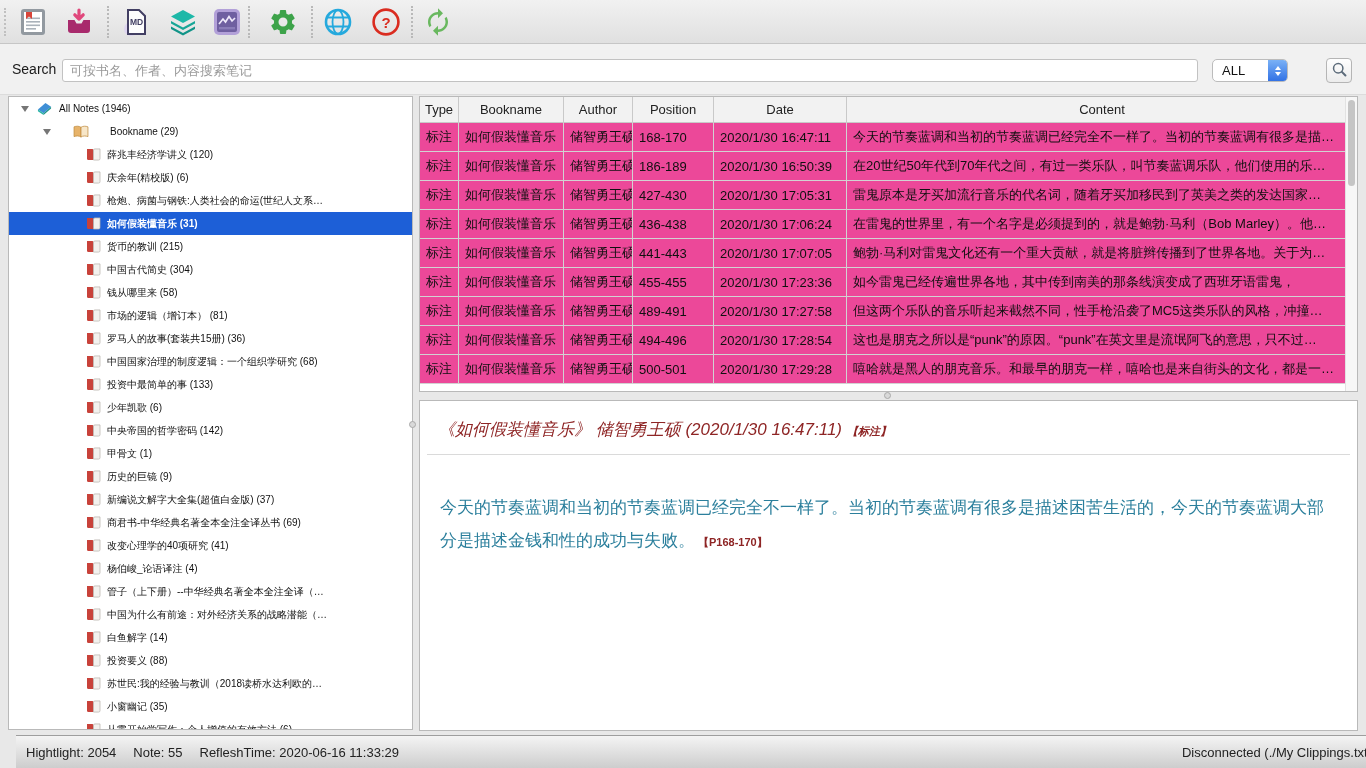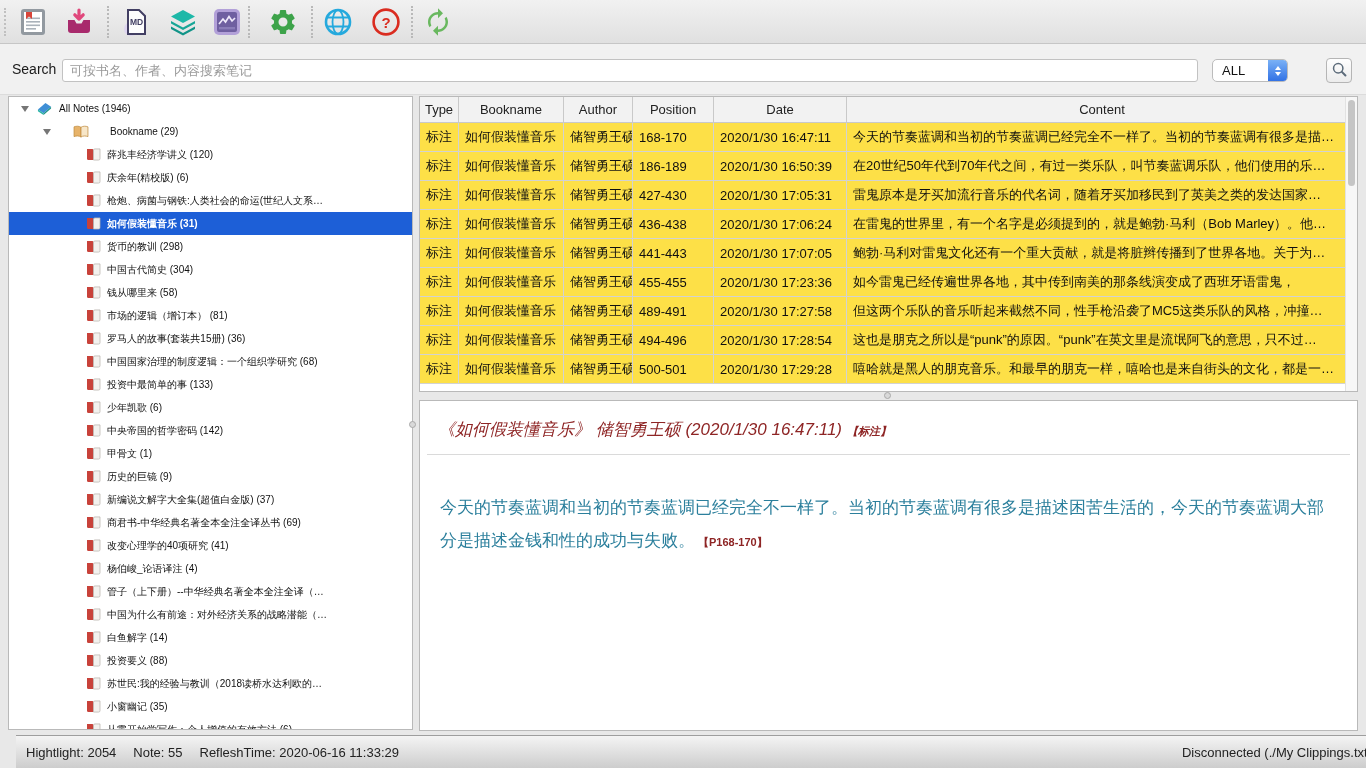--- a/index.html
+++ b/index.html
@@ -39,21 +39,21 @@
   .tree-row.depth1 { padding-left:34px;gap:15px; }
   .tree-row.depth2 { padding-left:77px; }
   .tree-row.selected { background:#1d5fd7; color:#fff; font-weight:bold; }
   .tri { width:0; height:0; border-left:4.5px solid transparent; border-right:4.5px solid transparent; border-top:6px solid #767676; margin-right:7px; flex:none; }
   .ticon { display:flex; margin-right:6px; flex:none; }
   .tlabel { overflow:hidden; }
 
   .table-panel { position:absolute; left:419px; top:1px; width:939px; height:296px; background:#fff; border:1px solid #b9b9b9; overflow:hidden; }
   .thead { display:flex; height:26px; background:#f2f2f2; border-bottom:1px solid #c9c9c9; }
   .hcell { font-size:13px; color:#222; display:flex; align-items:center; justify-content:center; border-right:1px solid #c9c9c9; flex:none; }
-  .trow { display:flex; height:29px; border-bottom:1px solid #d2d2d2; background:#fde047; }
+  .trow { display:flex; height:29px; border-bottom:1px solid #d2d2d2; background:#ec4899; }
   .tcell { font-size:13px; color:#101010; display:flex; align-items:center; padding:0 6px; border-right:1px solid #d2d2d2;
            white-space:nowrap; overflow:hidden; flex:none; }
   .c0 { width:39px; } .c1 { width:105px; } .c2 { width:69px; } .c3 { width:81px; } .c4 { width:133px; }
   .c5 { flex:1 1 auto; border-right:none; min-width:0; }
   .vscroll { position:absolute; right:0; top:0; bottom:0; width:12px; background:#f7f7f7; border-left:1px solid #e2e2e2; }
   .vthumb { position:absolute; left:2px; top:3px; width:7px; height:86px; background:#c5c5c5; border-radius:4px; }
 
   .detail { position:absolute; left:419px; top:305px; width:939px; height:331px; background:#fff; border:1px solid #b9b9b9; overflow:hidden; }
   .detail-title { padding:17px 18px 13px; font-size:17px; font-style:italic; color:#8e2525; }
   .detail-tag { font-size:11px; font-weight:bold; margin-left:5px; }
@@ -239,21 +239,21 @@
             </span>
             <span class="tlabel">如何假装懂音乐 (31)</span>
           </div>
           <div class="tree-row depth2">
             <span class="ticon">
               <svg viewBox="0 0 16 14" width="15" height="13">
                 <path d="M1 1 h5.5 a1.5 1.5 0 0 1 1.5 1.5 V13 H2.5 A1.5 1.5 0 0 1 1 11.5 Z" fill="#c8423a"></path>
                 <path d="M15 1 H9.5 A1.5 1.5 0 0 0 8 2.5 V13 h5.5 a1.5 1.5 0 0 0 1.5-1.5 Z" fill="#f3f1ee" stroke="#b9b3ad" stroke-width="0.8"></path>
               </svg>
             </span>
-            <span class="tlabel">货币的教训 (298)</span>
+            <span class="tlabel">货币的教训 (215)</span>
           </div>
           <div class="tree-row depth2">
             <span class="ticon">
               <svg viewBox="0 0 16 14" width="15" height="13">
                 <path d="M1 1 h5.5 a1.5 1.5 0 0 1 1.5 1.5 V13 H2.5 A1.5 1.5 0 0 1 1 11.5 Z" fill="#c8423a"></path>
                 <path d="M15 1 H9.5 A1.5 1.5 0 0 0 8 2.5 V13 h5.5 a1.5 1.5 0 0 0 1.5-1.5 Z" fill="#f3f1ee" stroke="#b9b3ad" stroke-width="0.8"></path>
               </svg>
             </span>
             <span class="tlabel">中国古代简史 (304)</span>
           </div>

